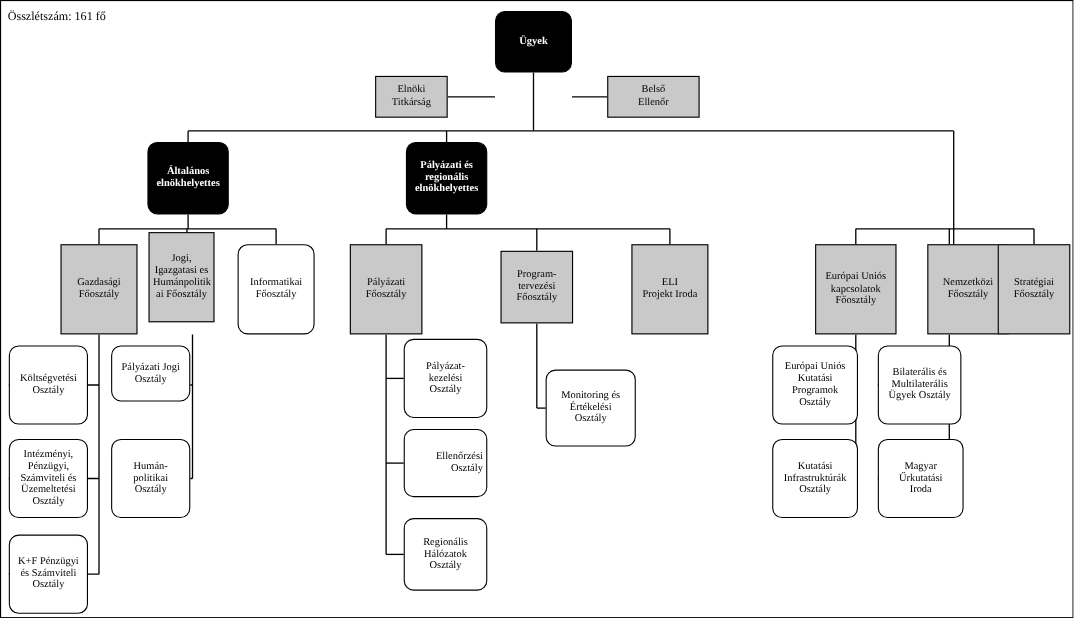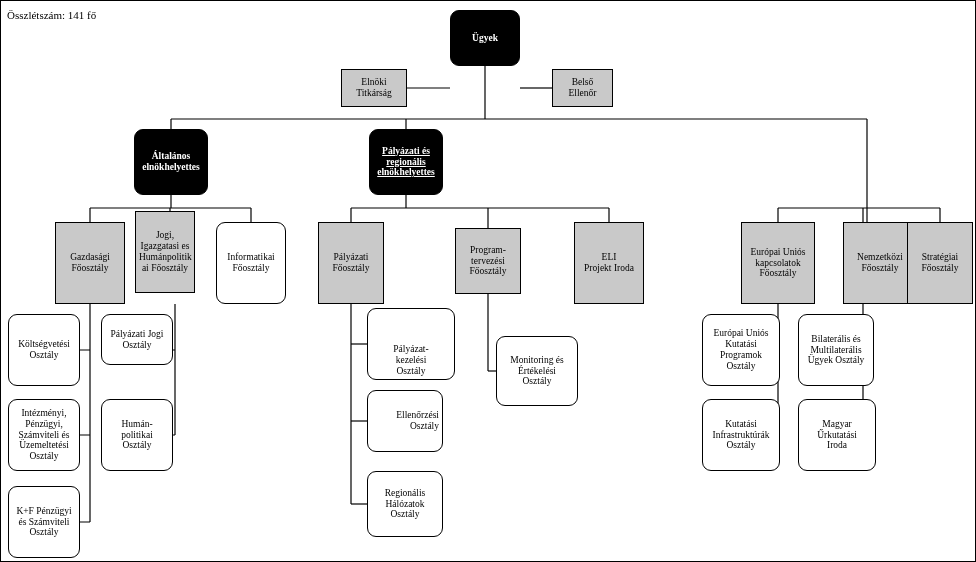--- a/index.html
+++ b/index.html
@@ -69,21 +69,21 @@
     background: #ffffff;
     border: 1px solid #000;
     border-radius: 9px;
   }
 </style>
 </head>
 <body>
 
 <div id="canvas">
 
-  <div class="header-note">Összlétszám: 141 fő</div>
+  <div class="header-note">Összlétszám: 161 fő</div>
 
   <svg id="lines" viewBox="0 0 976 562">
       <path d="M484,65 L484,118" stroke="#000000" stroke-width="1.2" fill="none"></path>
       <path d="M406,87 L449,87" stroke="#000000" stroke-width="1.2" fill="none"></path>
       <path d="M519,87 L551,87" stroke="#000000" stroke-width="1.2" fill="none"></path>
       <path d="M170,118 L866,118" stroke="#000000" stroke-width="1.2" fill="none"></path>
       <path d="M170,118 L170,128" stroke="#000000" stroke-width="1.2" fill="none"></path>
       <path d="M405,118 L405,128" stroke="#000000" stroke-width="1.2" fill="none"></path>
       <path d="M866,118 L866,221" stroke="#000000" stroke-width="1.2" fill="none"></path>
       <path d="M170,194 L170,207" stroke="#000000" stroke-width="1.2" fill="none"></path>
@@ -121,27 +121,27 @@
       <path d="M862,434 L797,434" stroke="#000000" stroke-width="1.2" fill="none"></path>
     </svg>
 
   <div id="node-layer">
       <div class="node n-black" style="left: 449px; top: 9px; width: 70px; height: 56px;">
         <span>Ügyek</span>
       </div>
       <div class="node n-gray" style="left: 340px; top: 68px; width: 66px; height: 38px;">
         <span>Elnöki<br>Titkárság</span>
       </div>
-      <div class="node n-gray" style="left: 551px; top: 68px; width: 61px; height: 38px;">
+      <div class="node n-gray" style="left: 551px; top: 68px; width: 84px; height: 38px;">
         <span>Belső<br>Ellenőr</span>
       </div>
       <div class="node n-black" style="left: 133px; top: 128px; width: 74px; height: 66px;">
         <span>Általános<br>elnökhelyettes</span>
       </div>
-      <div class="node n-black" style="left: 368px; top: 128px; width: 74px; height: 66px; text-decoration: underline;">
+      <div class="node n-black" style="left: 368px; top: 128px; width: 74px; height: 66px;">
         <span>Pályázati és<br>regionális<br>elnökhelyettes</span>
       </div>
       <div class="node n-gray" style="left: 54px; top: 221px; width: 70px; height: 82px;">
         <span>Gazdasági<br>Főosztály</span>
       </div>
       <div class="node n-gray" style="left: 134px; top: 210px; width: 60px; height: 82px;">
         <span>Jogi,<br>Igazgatasi es<br>Humánpolitik<br>ai Főosztály</span>
       </div>
       <div class="node n-white" style="left: 215px; top: 221px; width: 70px; height: 82px;">
         <span>Informatikai<br>Főosztály</span>
@@ -172,21 +172,21 @@
       </div>
       <div class="node n-white" style="left: 7px; top: 485px; width: 72px; height: 72px;">
         <span>K+F Pénzügyi<br>és Számviteli<br>Osztály</span>
       </div>
       <div class="node n-white" style="left: 100px; top: 313px; width: 72px; height: 51px;">
         <span>Pályázati Jogi<br>Osztály</span>
       </div>
       <div class="node n-white" style="left: 100px; top: 398px; width: 72px; height: 72px;">
         <span>Humán-<br>politikai<br>Osztály</span>
       </div>
-      <div class="node n-white" style="left: 366px; top: 307px; width: 88px; height: 72px; align-items: flex-end;">
+      <div class="node n-white" style="left: 366px; top: 307px; width: 76px; height: 72px;">
         <span>Pályázat-<br>kezelési<br>Osztály</span>
       </div>
       <div class="node n-white" style="left: 366px; top: 389px; width: 76px; height: 62px; text-align: right;">
         <span>Ellenőrzési<br>Osztály</span>
       </div>
       <div class="node n-white" style="left: 366px; top: 470px; width: 76px; height: 66px;">
         <span>Regionális<br>Hálózatok<br>Osztály</span>
       </div>
       <div class="node n-white" style="left: 495px; top: 335px; width: 82px; height: 70px;">
         <span>Monitoring és<br>Értékelési<br>Osztály</span>

